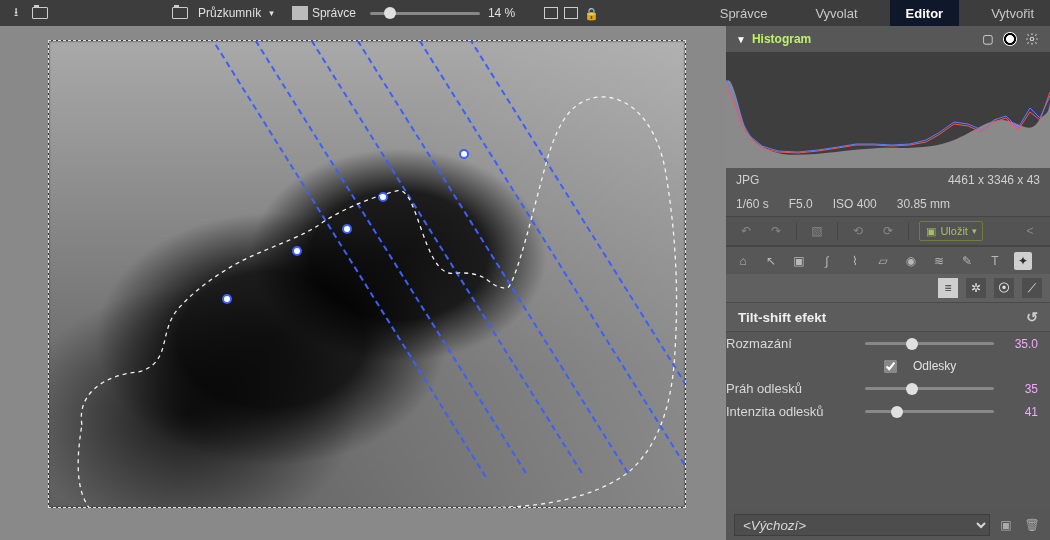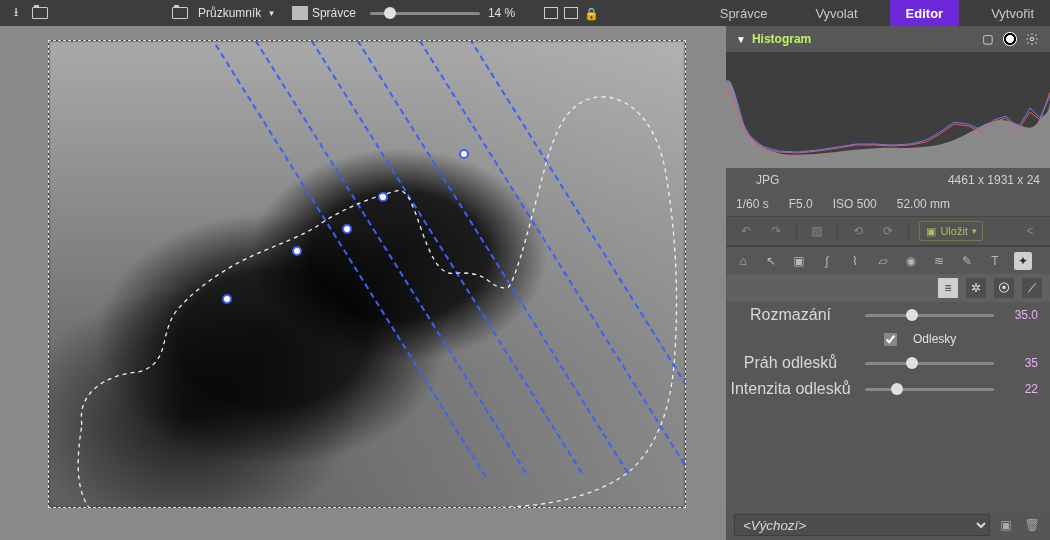--- a/index.html
+++ b/index.html
@@ -65,21 +65,21 @@
   .fit-icons { display: inline-flex; gap: 6px; margin-left: 10px; }
   .fit-icons span { width: 14px; height: 12px; border: 1px solid #ccc; display: inline-block; }
 
   .topbar-flex { flex: 1 1 auto; }
 
   .main-tabs { display: flex; height: 100%; gap: 16px; }
   .main-tab {
     padding: 0 16px; display: flex; align-items: center;
     color: #c8c8c8; cursor: pointer; font-size: 13px;
   }
-  .main-tab.active { background: #6d28d9; color: #fff; font-weight: 600; }
+  .main-tab.active { background: #0f172a; color: #fff; font-weight: 600; }
 
   
   .workspace {
     position: absolute;
     left: 0; top: 26px; right: 324px; bottom: 0;
     background: #898989;
   }
   .canvas {
     position: absolute;
     left: 48px; top: 14px;
@@ -135,21 +135,21 @@
   .histogram {
     height: 116px; background: #3e3e3e; position: relative;
     margin: 0; padding: 0;
   }
   .histogram svg { position: absolute; inset: 0; }
 
   .meta-row {
     display: flex; align-items: center; padding: 0 10px;
     height: 24px; color: #d0d0d0; gap: 20px;
   }
-  .meta-row .left { flex: 1; margin-left: 20px; }
+  .meta-row .left { flex: 1; }
   .meta-row .r  { text-align: right; flex: 0 0 auto; }
 
   .action-row {
     height: 30px; background: #535353; border-top: 1px solid #454545; border-bottom: 1px solid #454545;
     display: flex; align-items: center; gap: 10px; padding: 0 10px;
   }
   .ab { width: 20px; height: 18px; display: inline-flex; align-items: center; justify-content: center; color: #888; }
   .ab.sep { width: 1px; height: 18px; background: #454545; padding:0; }
   .save-btn {
     display: inline-flex; align-items: center; gap: 4px; padding: 0 6px; height: 20px;
@@ -173,21 +173,21 @@
   .section-head {
     height: 30px; background: #5c5c5c; display: flex; align-items: center;
     padding: 0 12px; font-weight: 600; font-size: 13.5px; color: #eee;
     border-top: 1px solid #4a4a4a; border-bottom: 1px solid #4a4a4a;
   }
   .section-head .reset { margin-left: auto; font-size: 14px; color: #ccc;}
 
   .param {
     display: flex; align-items: center; padding: 4px 12px 4px 0; gap: 10px;
   }
-  .param .lbl { width: 152px; text-align: center; color: #d8d8d8; font-size: 16px; }
+  .param .lbl { width: 152px; text-align: left; color: #d8d8d8; font-size: 13px; }
   .param input[type=range]{
     -webkit-appearance:none; appearance:none; flex:1; height:3px; background:#888; border-radius:2px;
   }
   .param input[type=range]::-webkit-slider-thumb{
     -webkit-appearance:none; width:12px; height:12px; border-radius:50%; background:#e0e0e0;
   }
   .param .val { width: 40px; text-align: right; color: #f0abfc;}
   .ck-row { display:flex; align-items:center; padding:4px 12px 4px 0; gap:16px;}
   .ck-row .ind { width:142px; }
   .ck-row input { accent-color:#888; }
@@ -313,27 +313,27 @@
   <div class="histogram">
     <svg viewBox="0 0 324 116" preserveAspectRatio="none">
       <path fill="rgba(200,200,200,.55)" d="M0,116 L0,30 C6,20 12,55 20,78 C30,94 44,99 56,102 C72,104 90,102 110,100 C134,97 158,95 174,96 C196,96 214,94 228,88 C248,80 260,68 276,68 C292,68 302,84 312,70 C318,60 322,66 324,50 L324,116 Z"></path>
       <polyline fill="none" stroke="#ff5050" stroke-width="1" points="0,34 8,50 16,74 24,86 36,96 52,100 72,101 92,99 112,96 130,93 148,93 166,94 184,93 200,90 214,82 228,72 242,74 256,80 268,70 280,66 292,78 304,60 314,68 324,40"></polyline>
       <polyline fill="none" stroke="#5a80ff" stroke-width="1" points="0,28 8,44 16,70 24,84 36,94 52,99 72,100 92,98 112,95 130,92 148,92 166,93 184,92 200,88 214,80 228,70 242,72 256,78 268,68 280,64 292,76 304,56 314,66 324,44"></polyline>
     </svg>
   </div>
 
   <div class="meta-row">
     <span class="left">JPG</span>
-    <span class="r">4461 x 1931 x 24</span>
+    <span class="r">4461 x 3346 x 43</span>
   </div>
   <div class="meta-row">
     <span>1/60 s</span>
     <span>F5.0</span>
-    <span>ISO 500</span>
-    <span class="r">52.00 mm</span>
+    <span>ISO 400</span>
+    <span class="r">30.85 mm</span>
   </div>
 
   <div class="action-row">
     <span class="ab">↶</span>
     <span class="ab">↷</span>
     <span class="ab sep"></span>
     <span class="ab">▧</span>
     <span class="ab sep"></span>
     <span class="ab">⟲</span>
     <span class="ab">⟳</span>
@@ -361,20 +361,24 @@
     <span class="tool-ic on">✦</span>
   </div>
 
   <div class="subtool-row">
     <span class="sub-ic on">≡</span>
     <span class="sub-ic">✲</span>
     <span class="sub-ic">⦿</span>
     <span class="sub-ic">⟋</span>
   </div>
 
+  <div class="section-head">
+    <span>Tilt-shift efekt</span>
+    <span class="reset">↺</span>
+  </div>
 
   <div class="param">
     <span class="lbl">Rozmazání</span>
     <input type="range" min="0" max="100" value="35" style="">
     <span class="val">35.0</span>
   </div>
 
   <div class="ck-row">
     <span class="ind"></span>
     <input type="checkbox" checked="" style="">
@@ -383,21 +387,21 @@
 
   <div class="param">
     <span class="lbl">Práh odlesků</span>
     <input type="range" min="0" max="100" value="35" style="">
     <span class="val">35</span>
   </div>
 
   <div class="param">
     <span class="lbl">Intenzita odlesků</span>
     <input type="range" min="0" max="100" value="22" style="">
-    <span class="val">22</span>
+    <span class="val">41</span>
   </div>
 
   <div class="right-spacer"></div>
 
   <div class="preset-row">
     <select>
       <option>&lt;Výchozí&gt;</option>
     </select>
     <span class="pi">▣</span>
     <span class="pi">🗑</span>

